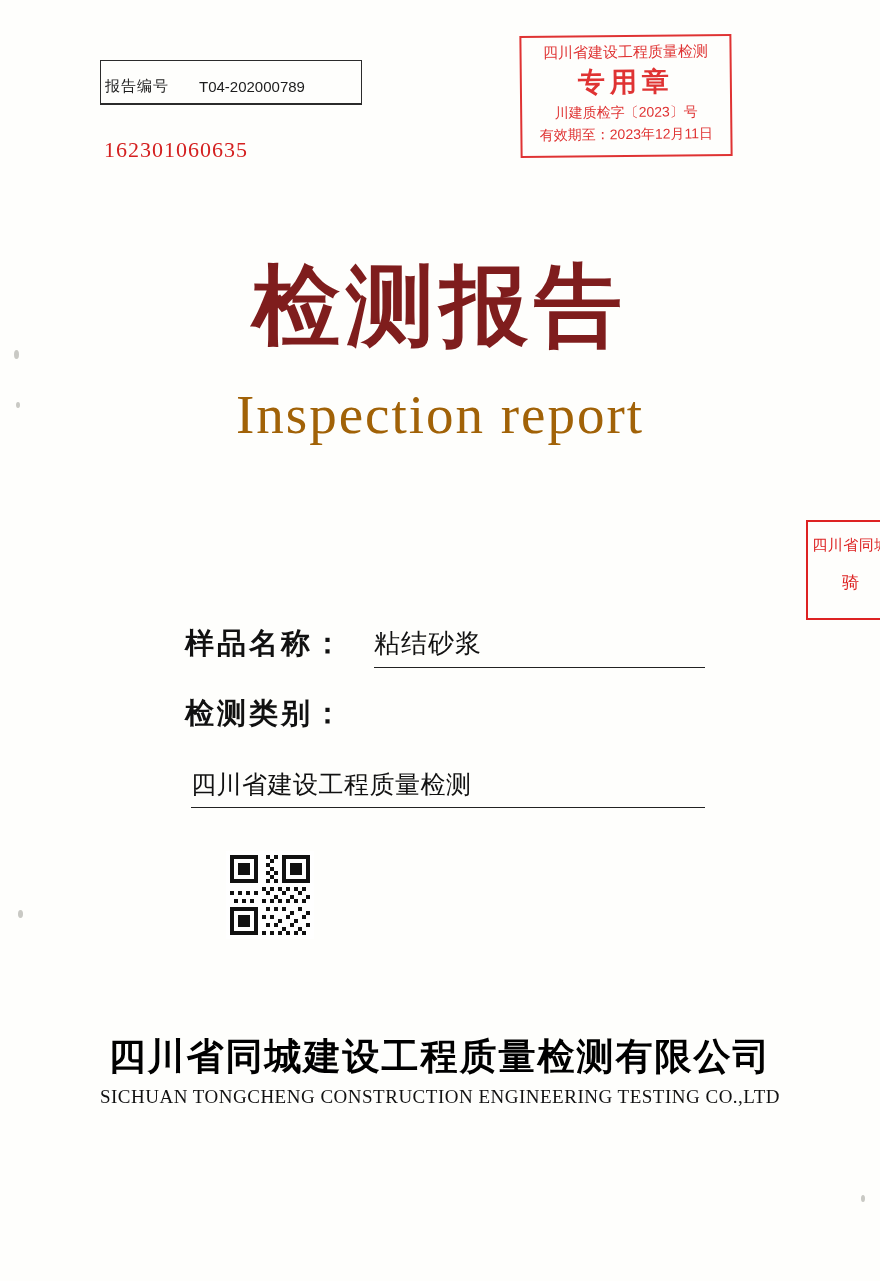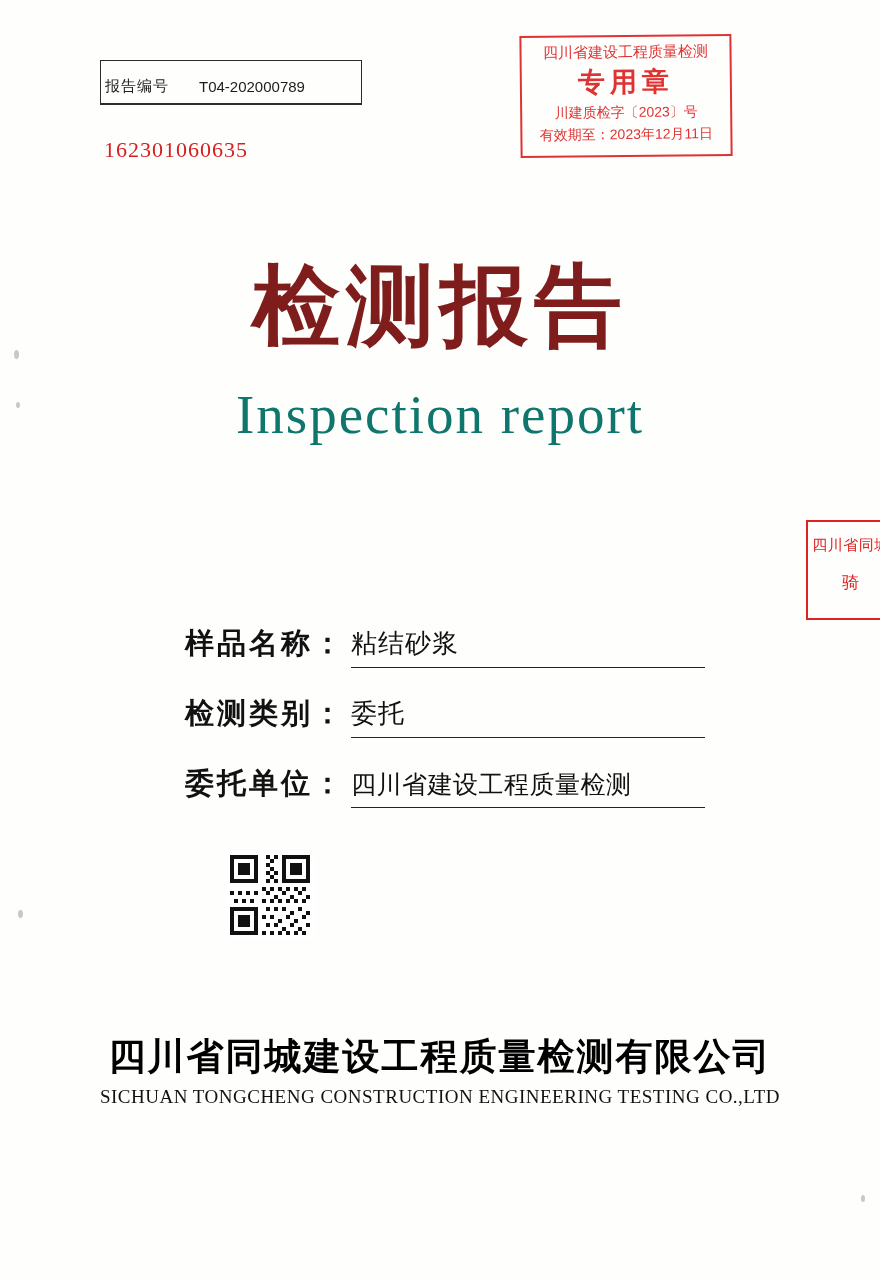--- a/index.html
+++ b/index.html
@@ -185,34 +185,35 @@
   .title-en {
     position: absolute;
     left: 0;
     right: 0;
     top: 382px;
     text-align: center;
     font-family: "Liberation Serif", serif;
     font-size: 55px;
     line-height: 66px;
     letter-spacing: 2px;
-    color: #0f766e;
+    color: #a16207;
   }
 
   
   .fields {
     position: absolute;
     left: 185px;
     top: 598px;
     width: 520px;
   }
   .field-row {
     display: flex;
     align-items: flex-end;
     height: 70px;
+    gap: 23px;
   }
   .field-label {
     font-family: "Liberation Sans", sans-serif;
     font-size: 29px;
     font-weight: bold;
     letter-spacing: 3px;
     color: #111;
     white-space: nowrap;
     padding-bottom: 4px;
   }
@@ -308,24 +309,22 @@
   <div class="title-cn">检测报告</div>
   <div class="title-en">Inspection report</div>
 
   <div class="fields">
     <div class="field-row">
       <div class="field-label">样品名称：</div>
       <div class="field-value">粘结砂浆</div>
     </div>
     <div class="field-row">
       <div class="field-label">检测类别：</div>
-      <div class="field-value">委托</div>
     </div>
     <div class="field-row">
-      <div class="field-label">委托单位：</div>
       <div class="field-value tight">四川省建设工程质量检测</div>
     </div>
   </div>
 
   <div class="qr">
     <svg width="88" height="88" viewBox="0 0 22 22" shape-rendering="crispEdges" aria-hidden="true">
       <rect width="22" height="22" fill="#ffffff"></rect>
       <g fill="#111111">
         <rect x="1" y="1" width="7" height="1"></rect>
           <rect x="1" y="7" width="7" height="1"></rect>

